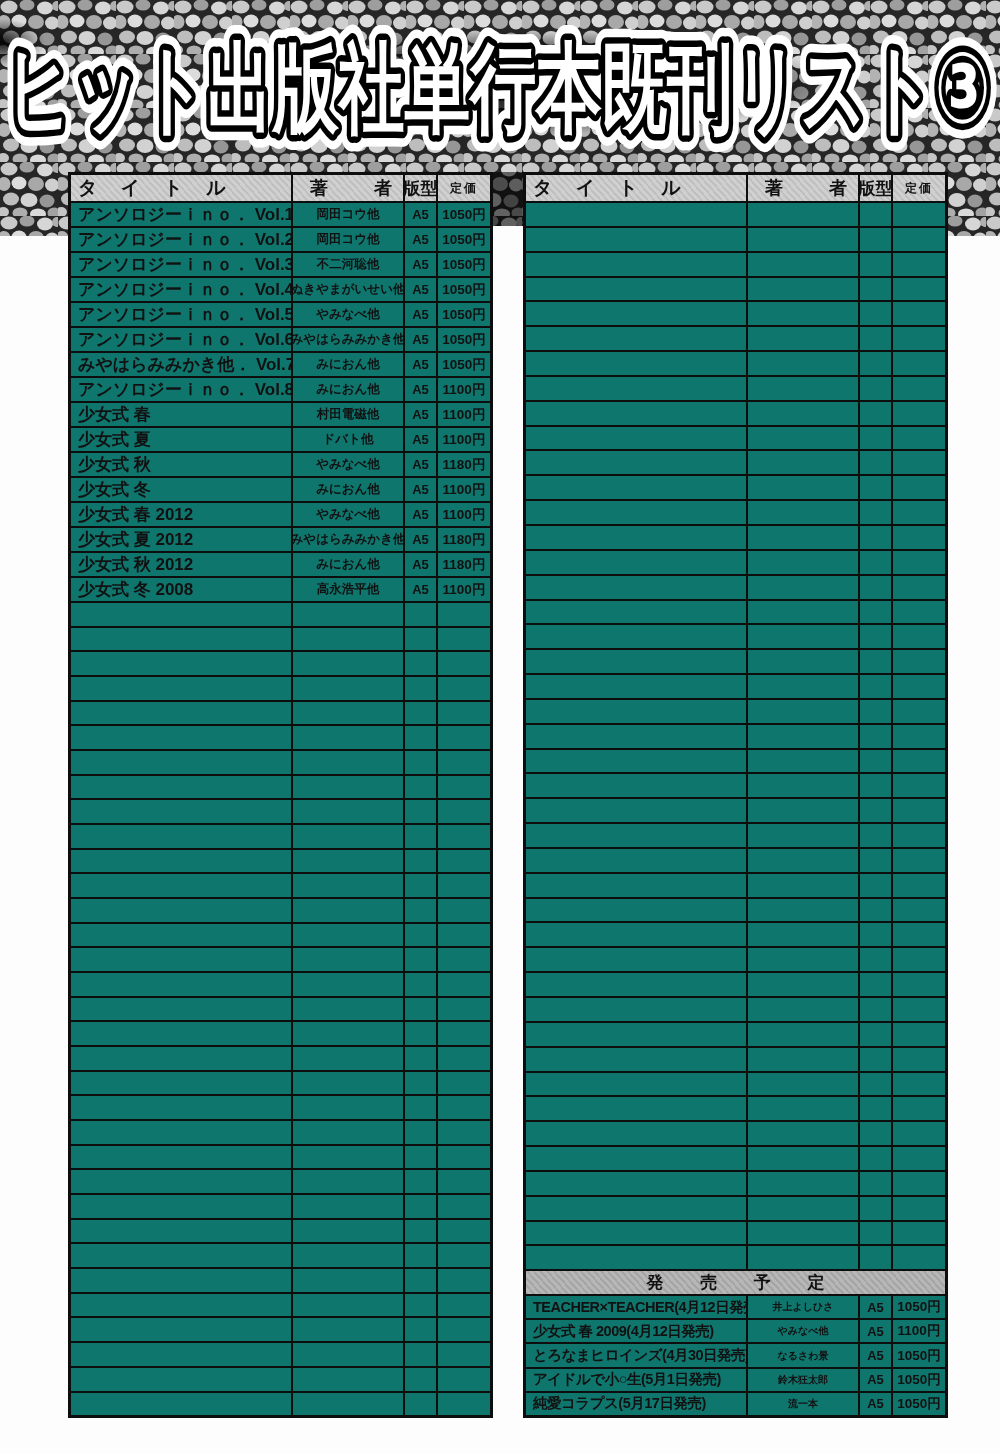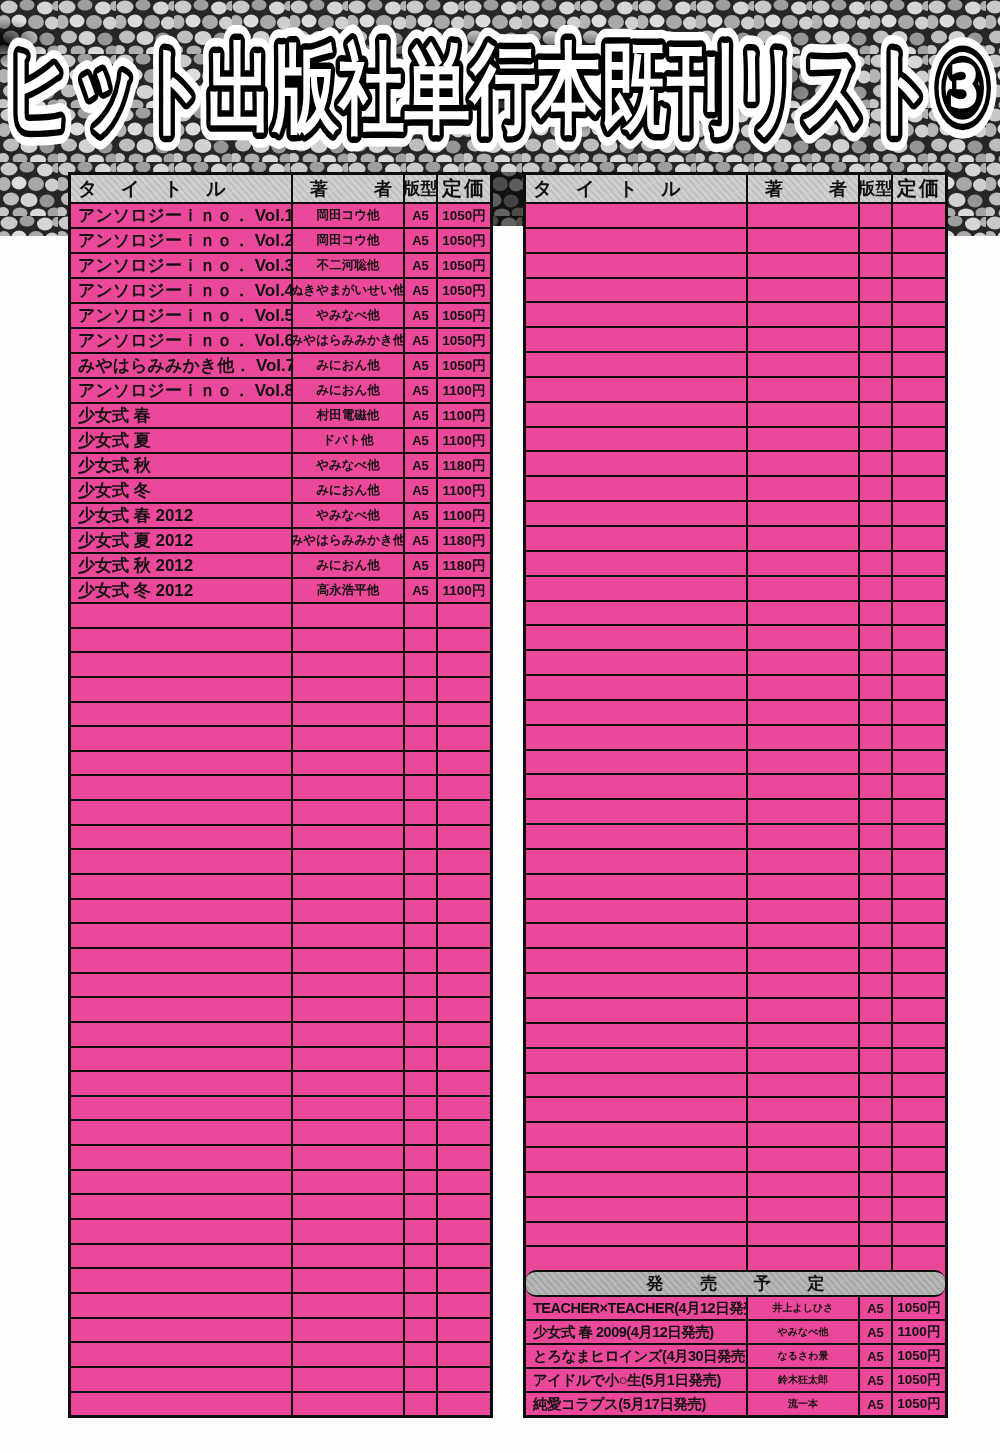--- a/index.html
+++ b/index.html
@@ -7,21 +7,21 @@
     position:relative;width:1000px;height:1453px;background:#fdfdfd;
     font-family:"Liberation Sans","DejaVu Sans",sans-serif;color:#111;
     overflow:hidden;
   }
   
   .masthead{position:absolute;left:0;top:0;width:1000px;height:242px;text-decoration:underline;}
   .masthead svg{position:absolute;left:0;top:0;display:block;}
   
   .tbl{
     position:absolute;top:172px;height:1246px;width:425px;
-    background:#ec4899;border:3px solid #0d0d0d;box-sizing:border-box;
+    background:#0f766e;border:3px solid #0d0d0d;box-sizing:border-box;
     display:flex;flex-direction:column;
   }
   .tbl.left{left:68px;}
   .tbl.right{left:523px;}
   .thead{
     flex:0 0 27px;display:flex;align-items:stretch;
     background:#cecece;
     background-image:repeating-linear-gradient(48deg, rgba(0,0,0,.07) 0 2px, rgba(255,255,255,.05) 2px 5px);
     border-bottom:2.5px solid #0d0d0d;box-sizing:border-box;
     font-weight:bold;
@@ -32,36 +32,36 @@
     overflow:hidden;white-space:nowrap;
   }
   .cell:last-child{border-right:none;}
   .c-t{flex:0 0 222px;justify-content:flex-start;padding-left:7px;}
   .c-a{flex:0 0 112px;}
   .c-f{flex:0 0 33px;}
   .c-p{flex:1;}
   .thead .c-t{font-size:19px;letter-spacing:9px;}
   .thead .c-a{font-size:18px;letter-spacing:14px;padding-left:20px;}
   .thead .c-f{font-size:17px;letter-spacing:0;}
-  .thead .c-p{font-size:20px;letter-spacing:2px;}
+  .thead .c-p{font-size:12px;letter-spacing:2px;}
   .tbody{flex:1;display:flex;flex-direction:column;border-radius:26px;}
   .tbody-right{flex:0 0 1066px;}
   .row{flex:1;display:flex;align-items:stretch;box-sizing:border-box;}
   .row + .row{border-top:2px solid #0d0d0d;}
   .row .c-t{font-weight:bold;font-size:17px;}
   .row .c-a{font-weight:bold;font-size:12.5px;}
   .row .c-f{font-weight:bold;font-size:13px;}
   .row .c-p{font-weight:bold;font-size:13.5px;}
   
   .release-head{
     flex:0 0 25px;display:flex;align-items:center;justify-content:center;
     border-top:2.5px solid #0d0d0d;border-bottom:2.5px solid #0d0d0d;box-sizing:border-box;
     background:#b3b3b3;
     background-image:repeating-linear-gradient(48deg, rgba(0,0,0,.08) 0 2px, rgba(255,255,255,.06) 2px 5px);
-    font-weight:bold;font-size:17px;letter-spacing:16px;padding-left:16px;border-radius:10px;
+    font-weight:bold;font-size:17px;letter-spacing:16px;padding-left:16px;
   }
   .release-body{flex:1;display:flex;flex-direction:column;}
   .release-body .row .c-t{font-size:14.5px;letter-spacing:-0.5px;}
   .release-body .row .c-a{font-size:10px;}
   
   .footer-note{
     position:absolute;left:0;top:1422px;width:1000px;height:28px;
     display:flex;align-items:center;justify-content:center;
     font-weight:bold;font-size:19.5px;letter-spacing:0.2px;color:#0a0a0a;
     white-space:nowrap;
@@ -213,21 +213,21 @@
           <div class="cell c-f">A5</div>
           <div class="cell c-p">1180円</div>
         </div>
         <div class="row">
           <div class="cell c-t">少女式 秋 2012</div>
           <div class="cell c-a">みにおん他</div>
           <div class="cell c-f">A5</div>
           <div class="cell c-p">1180円</div>
         </div>
         <div class="row">
-          <div class="cell c-t">少女式 冬 2012</div>
+          <div class="cell c-t">少女式 冬 2008</div>
           <div class="cell c-a">高永浩平他</div>
           <div class="cell c-f">A5</div>
           <div class="cell c-p">1100円</div>
         </div>
         <div class="row">
           <div class="cell c-t"></div>
           <div class="cell c-a"></div>
           <div class="cell c-f"></div>
           <div class="cell c-p"></div>
         </div>

